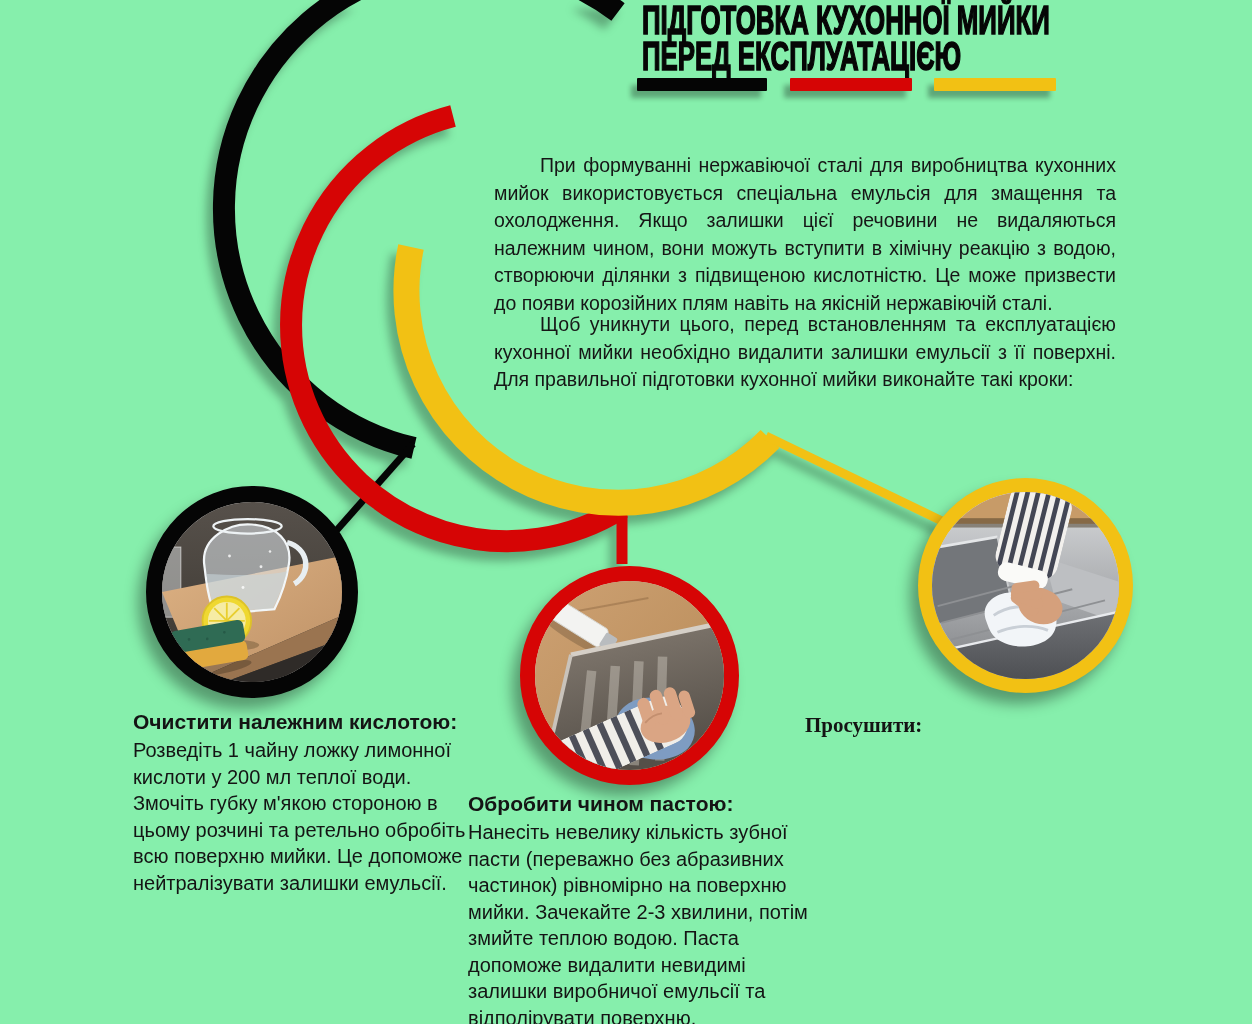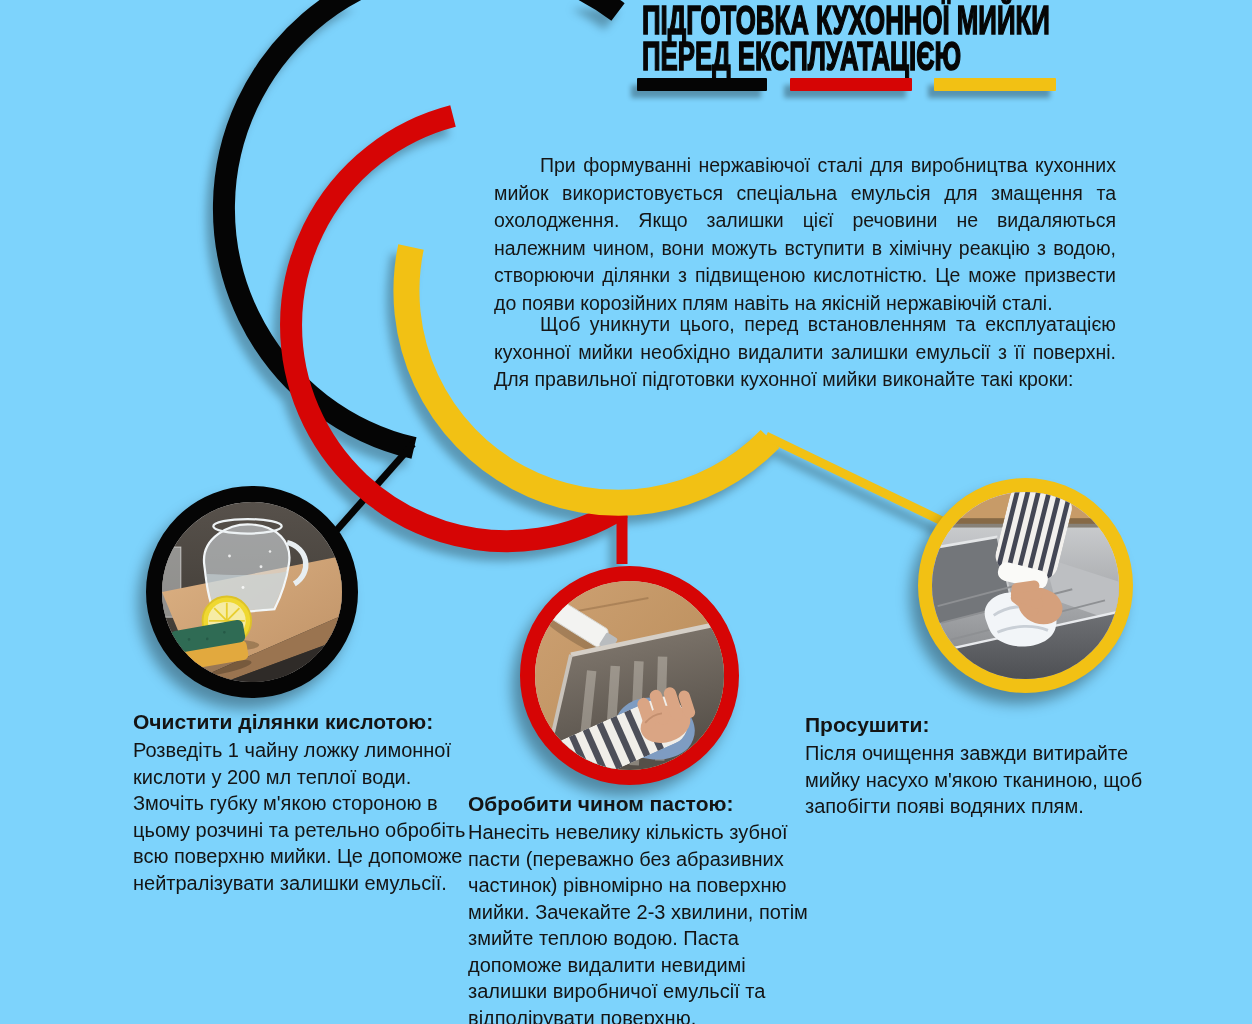--- a/index.html
+++ b/index.html
@@ -1,17 +1,17 @@
 <!DOCTYPE html>
 <html><head>
 <meta charset="utf-8">
 <style>
   html,body{margin:0;padding:0;background:#ffffff;}
   .canvas{
-    position:relative;width:1252px;height:1024px;background:#7dd3fc;overflow:hidden;
+    position:relative;width:1252px;height:1024px;background:#86efac;overflow:hidden;
     font-family:"Liberation Sans", sans-serif;
   }
   
   #decor{position:absolute;left:0;top:0;z-index:1;
     filter:drop-shadow(-7px 9px 4px rgba(0,0,0,0.28));}
   
   .title{
     position:absolute;left:642px;top:2px;z-index:3;color:#060606;
     font-weight:700;font-size:41px;line-height:36px;white-space:nowrap;
     transform:scaleX(0.63);transform-origin:left top;-webkit-text-stroke:1.6px #060606;
@@ -35,21 +35,21 @@
   #circle-1{left:146px;top:486px;width:212px;height:212px;border:16px solid #050505;}
   #circle-2{left:520px;top:566px;width:219px;height:219px;border:15px solid #D60505;}
   #circle-3{left:918px;top:478px;width:215px;height:215px;border:14px solid #F2C114;}
   .circle svg{position:absolute;left:0;top:0;width:100%;height:100%;}
   
   .step{position:absolute;z-index:3;color:#141414;}
   .step h3{margin:0 0 3px 0;font-size:21px;font-weight:700;}
   .step p{margin:0;font-size:20px;line-height:26.5px;}
   #step-1{left:133px;top:710px;width:334px;}
   #step-2{left:468px;top:792px;width:358px;}
-  #step-3{left:805px;top:713px;width:354px;}
+  #step-3{left:805px;top:713px;width:354px;font-family:Liberation Serif, serif;}
   
   .footer{position:absolute;left:0;top:985px;width:100%;text-align:center;z-index:3;
           color:#CE0808;font-weight:700;font-size:25px;white-space:nowrap;}
   .footer span{display:inline-block;transform:scaleX(0.76);-webkit-text-stroke:1.1px #CE0808;}
 </style>
 </head>
 <body>
 
 <div class="canvas">
 
@@ -239,26 +239,25 @@
         <ellipse cx="0" cy="0" rx="24" ry="19" fill="#D5A07C"></ellipse>
         <rect x="-32" y="2" width="34" height="12" rx="6" fill="#D5A07C" transform="rotate(18)"></rect>
         <rect x="-34" y="-8" width="36" height="12" rx="6" fill="#D5A07C" transform="rotate(2)"></rect>
         <rect x="-33" y="-18" width="34" height="12" rx="6" fill="#D5A07C" transform="rotate(-12)"></rect>
         <rect x="-28" y="-28" width="30" height="11" rx="5.5" fill="#D5A07C" transform="rotate(-26)"></rect>
       </g>
     </svg>
   </div>
 
   <div class="step" id="step-1">
-    <h3>Очистити ділянки кислотою:</h3>
+    <h3>Очистити належним кислотою:</h3>
     <p>Розведіть 1 чайну ложку лимонної кислоти у 200 мл теплої води. Змочіть губку м'якою стороною в цьому розчині та ретельно обробіть всю поверхню мийки. Це допоможе нейтралізувати залишки емульсії.</p>
   </div>
   <div class="step" id="step-2">
     <h3>Обробити чином пастою:</h3>
     <p>Нанесіть невелику кількість зубної пасти (переважно без абразивних частинок) рівномірно на поверхню мийки. Зачекайте 2-3 хвилини, потім змийте теплою водою. Паста допоможе видалити невидимі залишки виробничої емульсії та відполірувати поверхню.</p>
   </div>
   <div class="step" id="step-3">
     <h3>Просушити:</h3>
-    <p>Після очищення завжди витирайте мийку насухо м'якою тканиною, щоб запобігти появі водяних плям.</p>
   </div>
 
 
 </div>
 
 </body></html>

